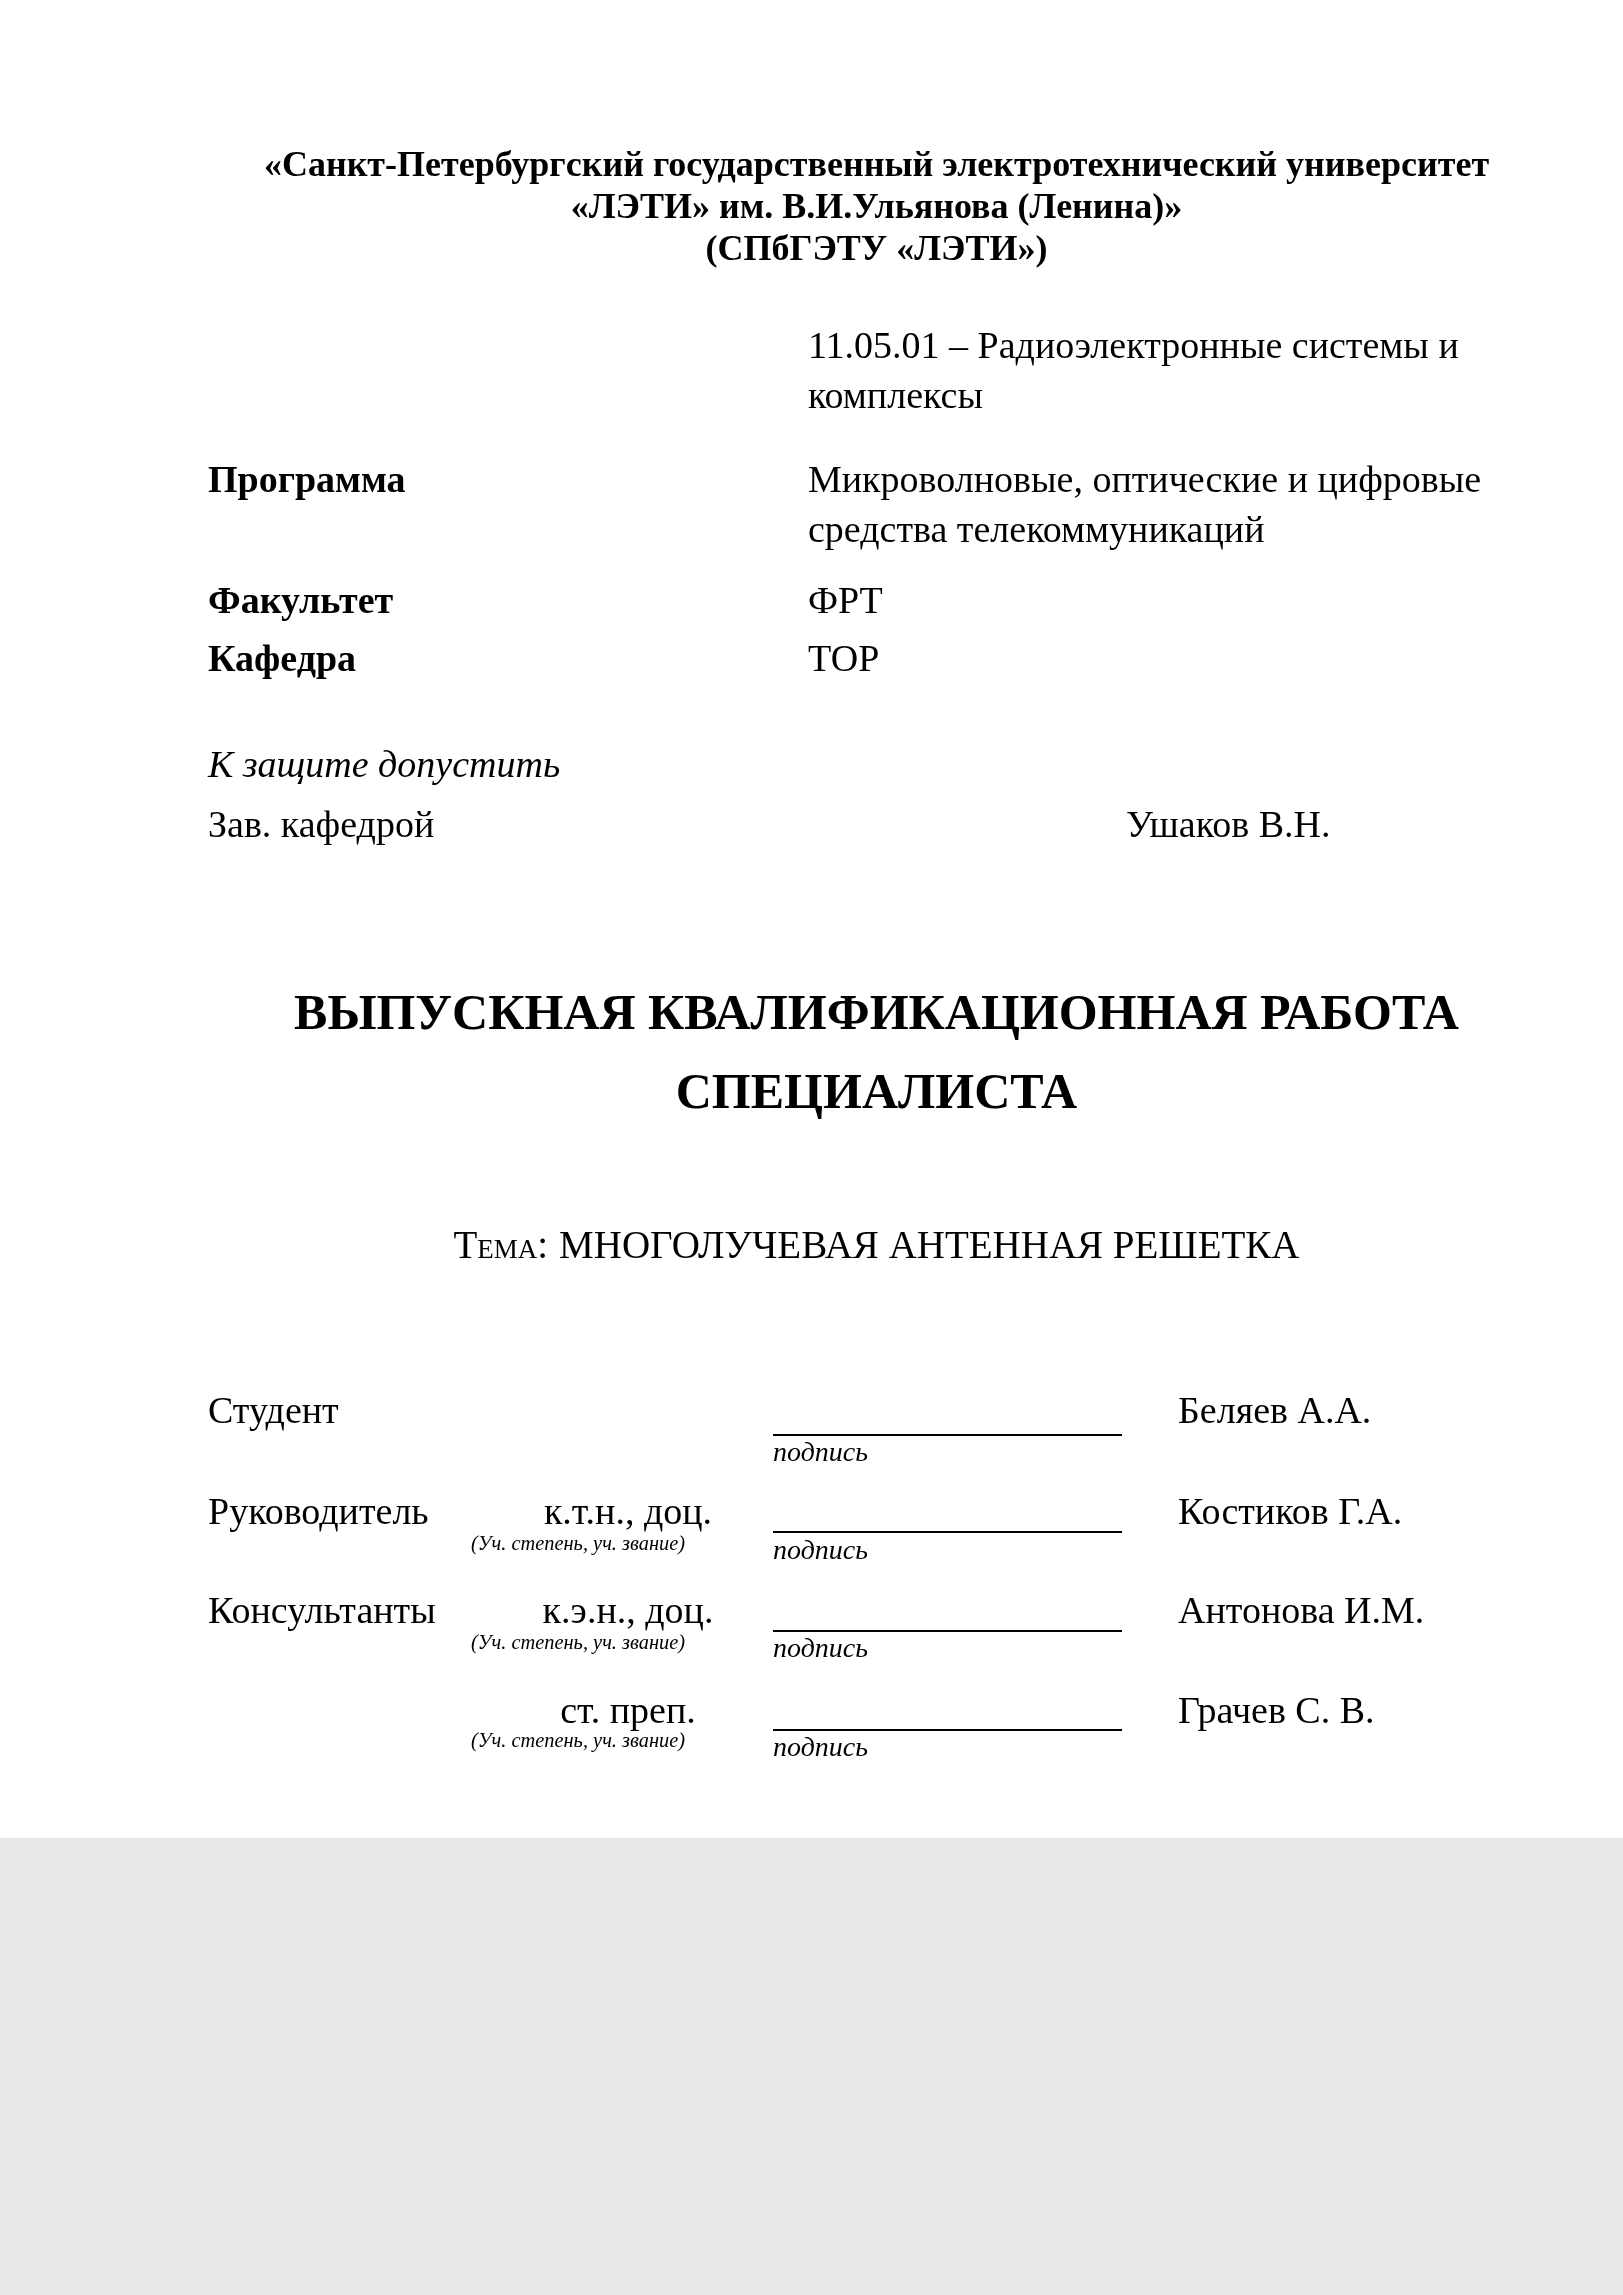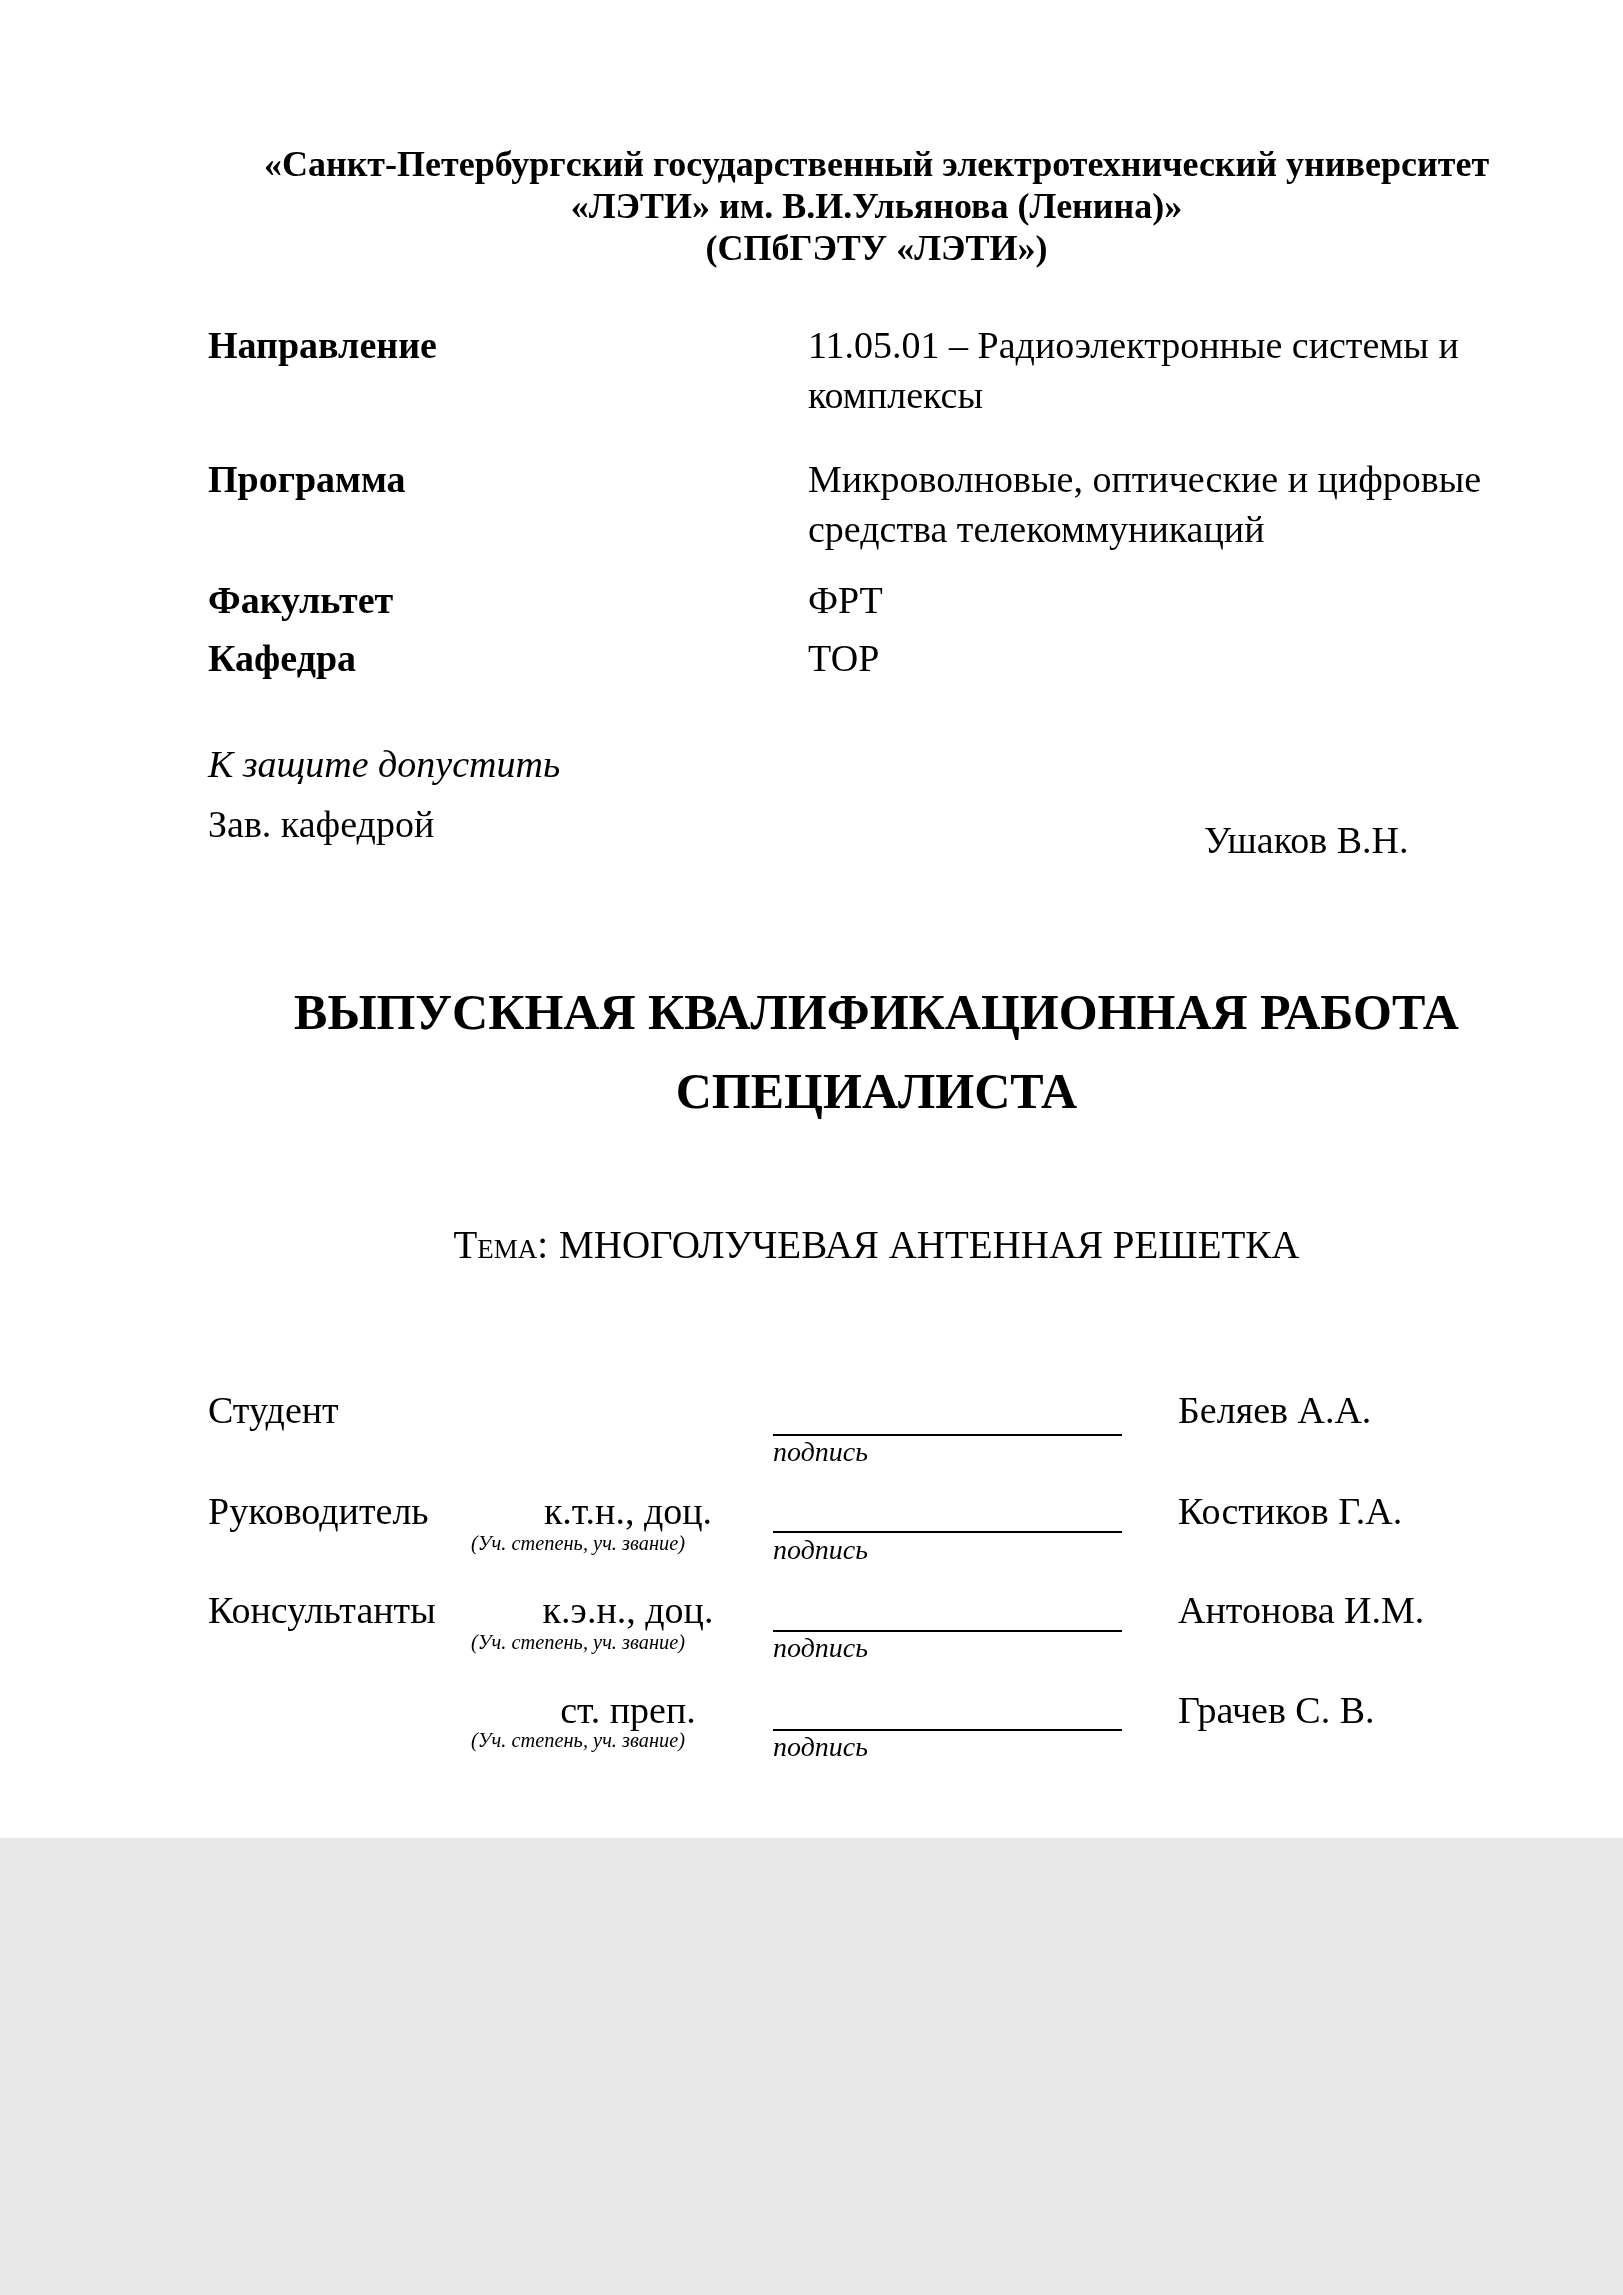--- a/index.html
+++ b/index.html
@@ -18,21 +18,21 @@
 
   .university {
     top:143px;
     font-size:36px; line-height:42px;
     font-weight:bold;
   }
   .field-label { left:208px; width:550px; font-weight:bold; }
   .field-value { left:808px; width:683px; }
 
   .approve-line { left:208px; }
-  .head-name { left:1204px;margin-top:16px; }
+  .head-name { left:1126px; }
 
   .main-title {
     top:973px;
     font-size:50px; line-height:79px;
     font-weight:bold;
   }
   .theme-line {
     top:1217px;
     font-size:39px; line-height:55px;
     font-weight:normal;
@@ -62,21 +62,20 @@
 <body>
 
 <div class="page">
 
   <div class="abs centered university">
     <div>«Санкт-Петербургский государственный электротехнический университет</div>
     <div>«ЛЭТИ» им. В.И.Ульянова (Ленина)»</div>
     <div>(СПбГЭТУ «ЛЭТИ»)</div>
   </div>
 
-  <div class="abs fs48 field-label" style="top:320px">Направление</div>
   <div class="abs fs48 field-value" style="top:320px">11.05.01 – Радиоэлектронные системы и комплексы</div>
 
   <div class="abs fs48 field-label" style="top:454px">Программа</div>
   <div class="abs fs48 field-value" style="top:454px">Микроволновые, оптические и цифровые средства телекоммуникаций</div>
 
   <div class="abs fs48 field-label" style="top:575px">Факультет</div>
   <div class="abs fs48 field-value" style="top:575px">ФРТ</div>
 
   <div class="abs fs48 field-label" style="top:633px">Кафедра</div>
   <div class="abs fs48 field-value" style="top:633px">ТОР</div>

